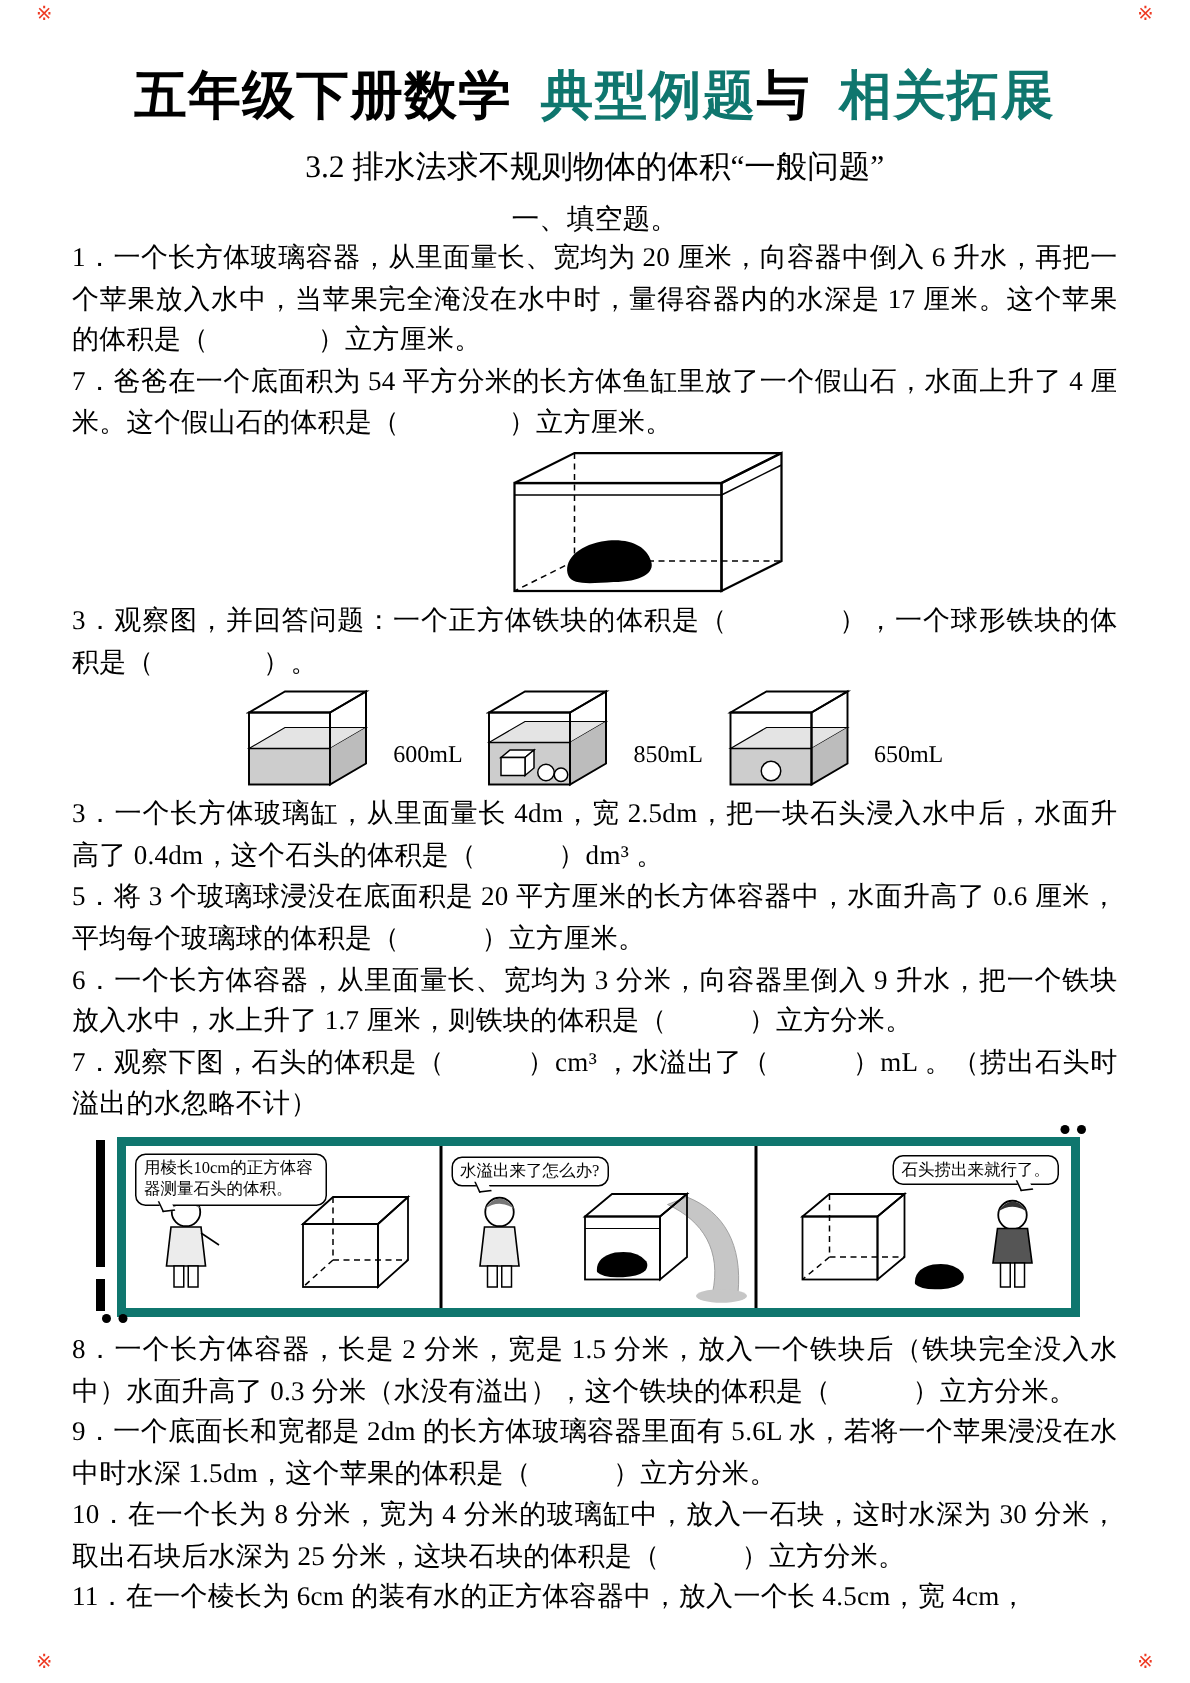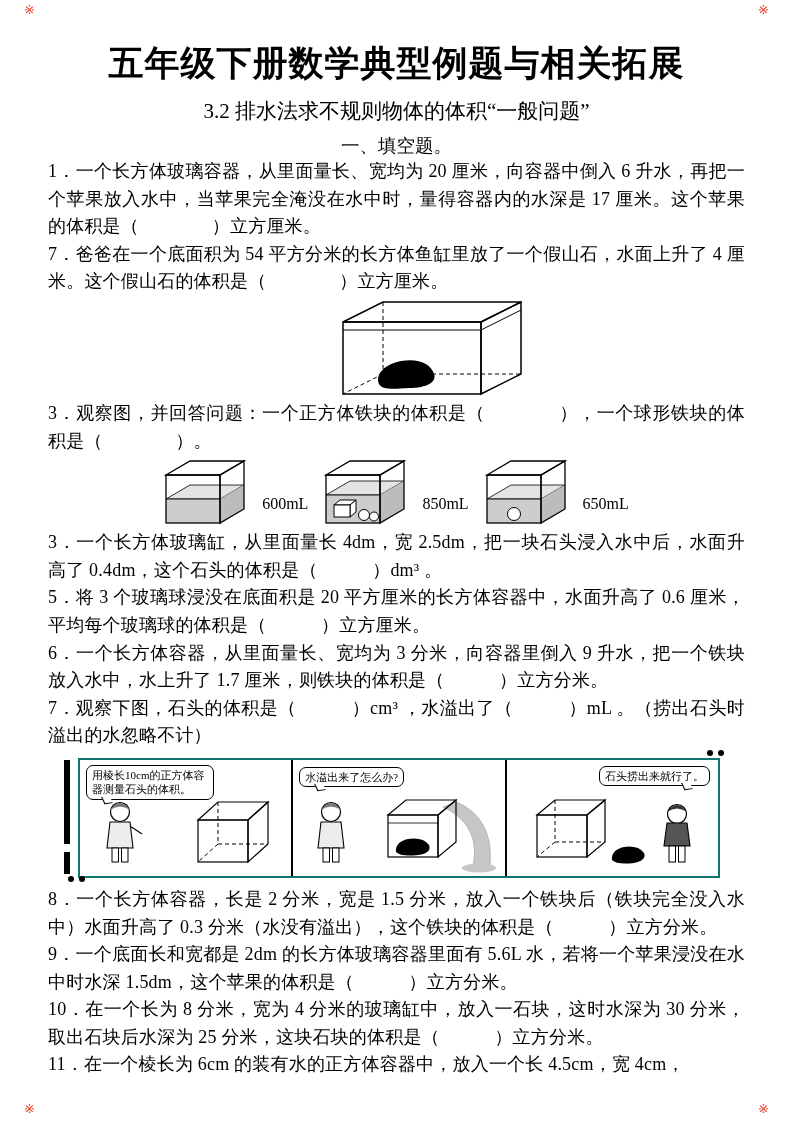--- a/index.html
+++ b/index.html
@@ -6,34 +6,34 @@
   body{width:793px;height:1122px;background:#ffffff;color:#000;
        font-family:"Liberation Serif","DejaVu Serif",serif;overflow:hidden;}
   .page{position:relative;width:793px;height:1122px;padding:0 48px;box-sizing:border-box;overflow:hidden;background:#fff;}
 
   .corner-mark{position:absolute;color:#ee3a23;font-size:13px;font-family:"DejaVu Sans",sans-serif;}
   .cm-tl{left:24px;top:2px;}  .cm-tr{right:24px;top:2px;}
   .cm-bl{left:24px;bottom:6px;} .cm-br{right:24px;bottom:6px;}
 
   .title{margin:0;padding-top:40px;text-align:center;font-size:35px;font-weight:700;
          font-family:"Liberation Sans","DejaVu Sans",sans-serif;letter-spacing:1px;}
-  .red{color:#000000;}
+  .red{color:#0f766e;margin-left:19px;}
   .subtitle{margin:10px 0 0;text-align:center;font-size:21px;font-weight:400;}
   .section-heading{margin:8px 0 0;font-size:18.5px;text-align:center;}
   .problem{margin:0;font-size:18px;line-height:27.6px;text-align:justify;letter-spacing:0.2px;}
 
   .figure-tank{margin:2px 0;display:flex;justify-content:center;transform:translateX(32px);}
   .figure-containers{margin:4px 0;display:flex;justify-content:center;align-items:flex-end;gap:16px;}
   .container-item{display:flex;align-items:flex-end;gap:12px;}
   .vol-label{font-size:16px;line-height:1;margin-bottom:13px;}
 
   .figure-comic{position:relative;margin:8px 0 8px 16px;width:656px;height:120px;}
   .comic-bar{position:absolute;left:0;top:2px;width:6px;height:114px;
              background:linear-gradient(#000 0 74%, #fff 74% 81%, #000 81% 100%);}
-  .comic-box{position:absolute;left:14px;top:0;width:642px;height:120px;border:2px solid #0f766e;
+  .comic-box{position:absolute;left:14px;top:0;width:642px;height:120px;border:6px solid #0f766e;
              display:flex;box-sizing:border-box;background:#fff;}
   .panel{position:relative;flex:1;border-right:2px solid #000;overflow:hidden;}
   .panel:last-child{border-right:none;}
   .panel svg{position:absolute;left:0;bottom:0;}
   .bubble{position:absolute;border:1px solid #000;border-radius:7px;padding:2px 5px;
           font-size:11px;line-height:1.3;background:#fff;z-index:2;}
   .bubble::after{content:"";position:absolute;width:7px;height:7px;background:#fff;
           border-right:1px solid #000;border-bottom:1px solid #000;
           transform:rotate(65deg) skewX(-18deg);bottom:-5px;left:16px;}
   .bubble.nowrap{white-space:nowrap;}

